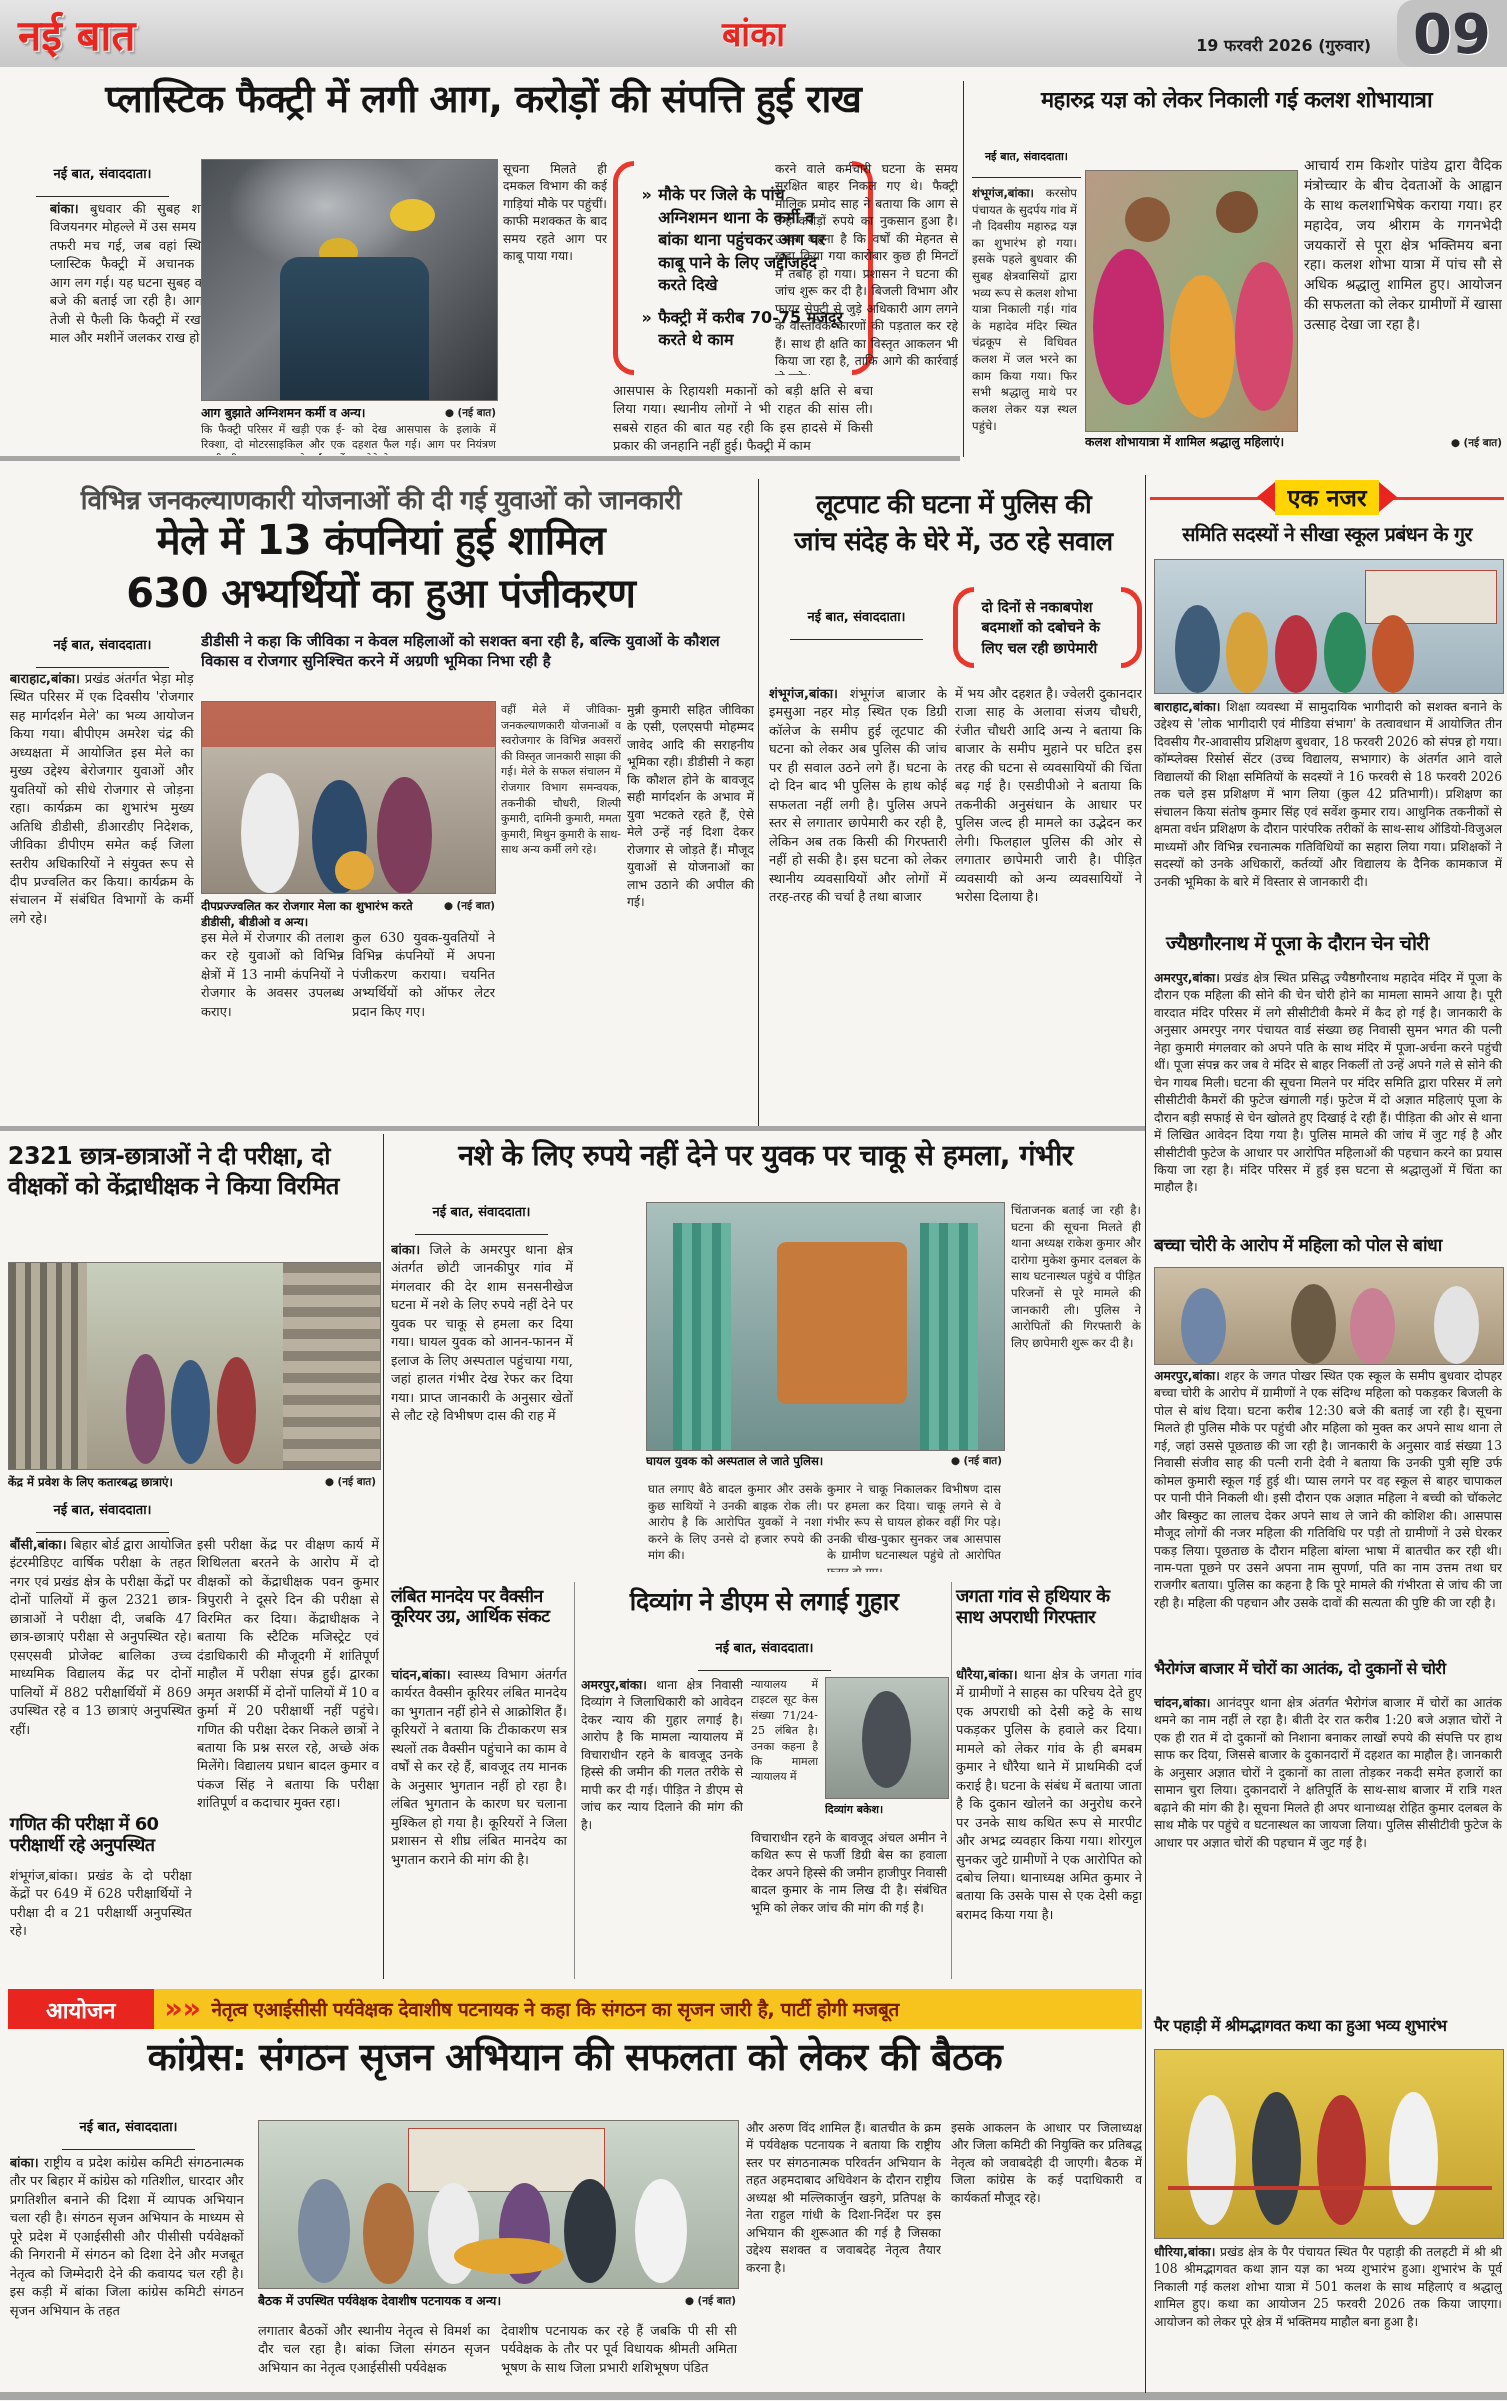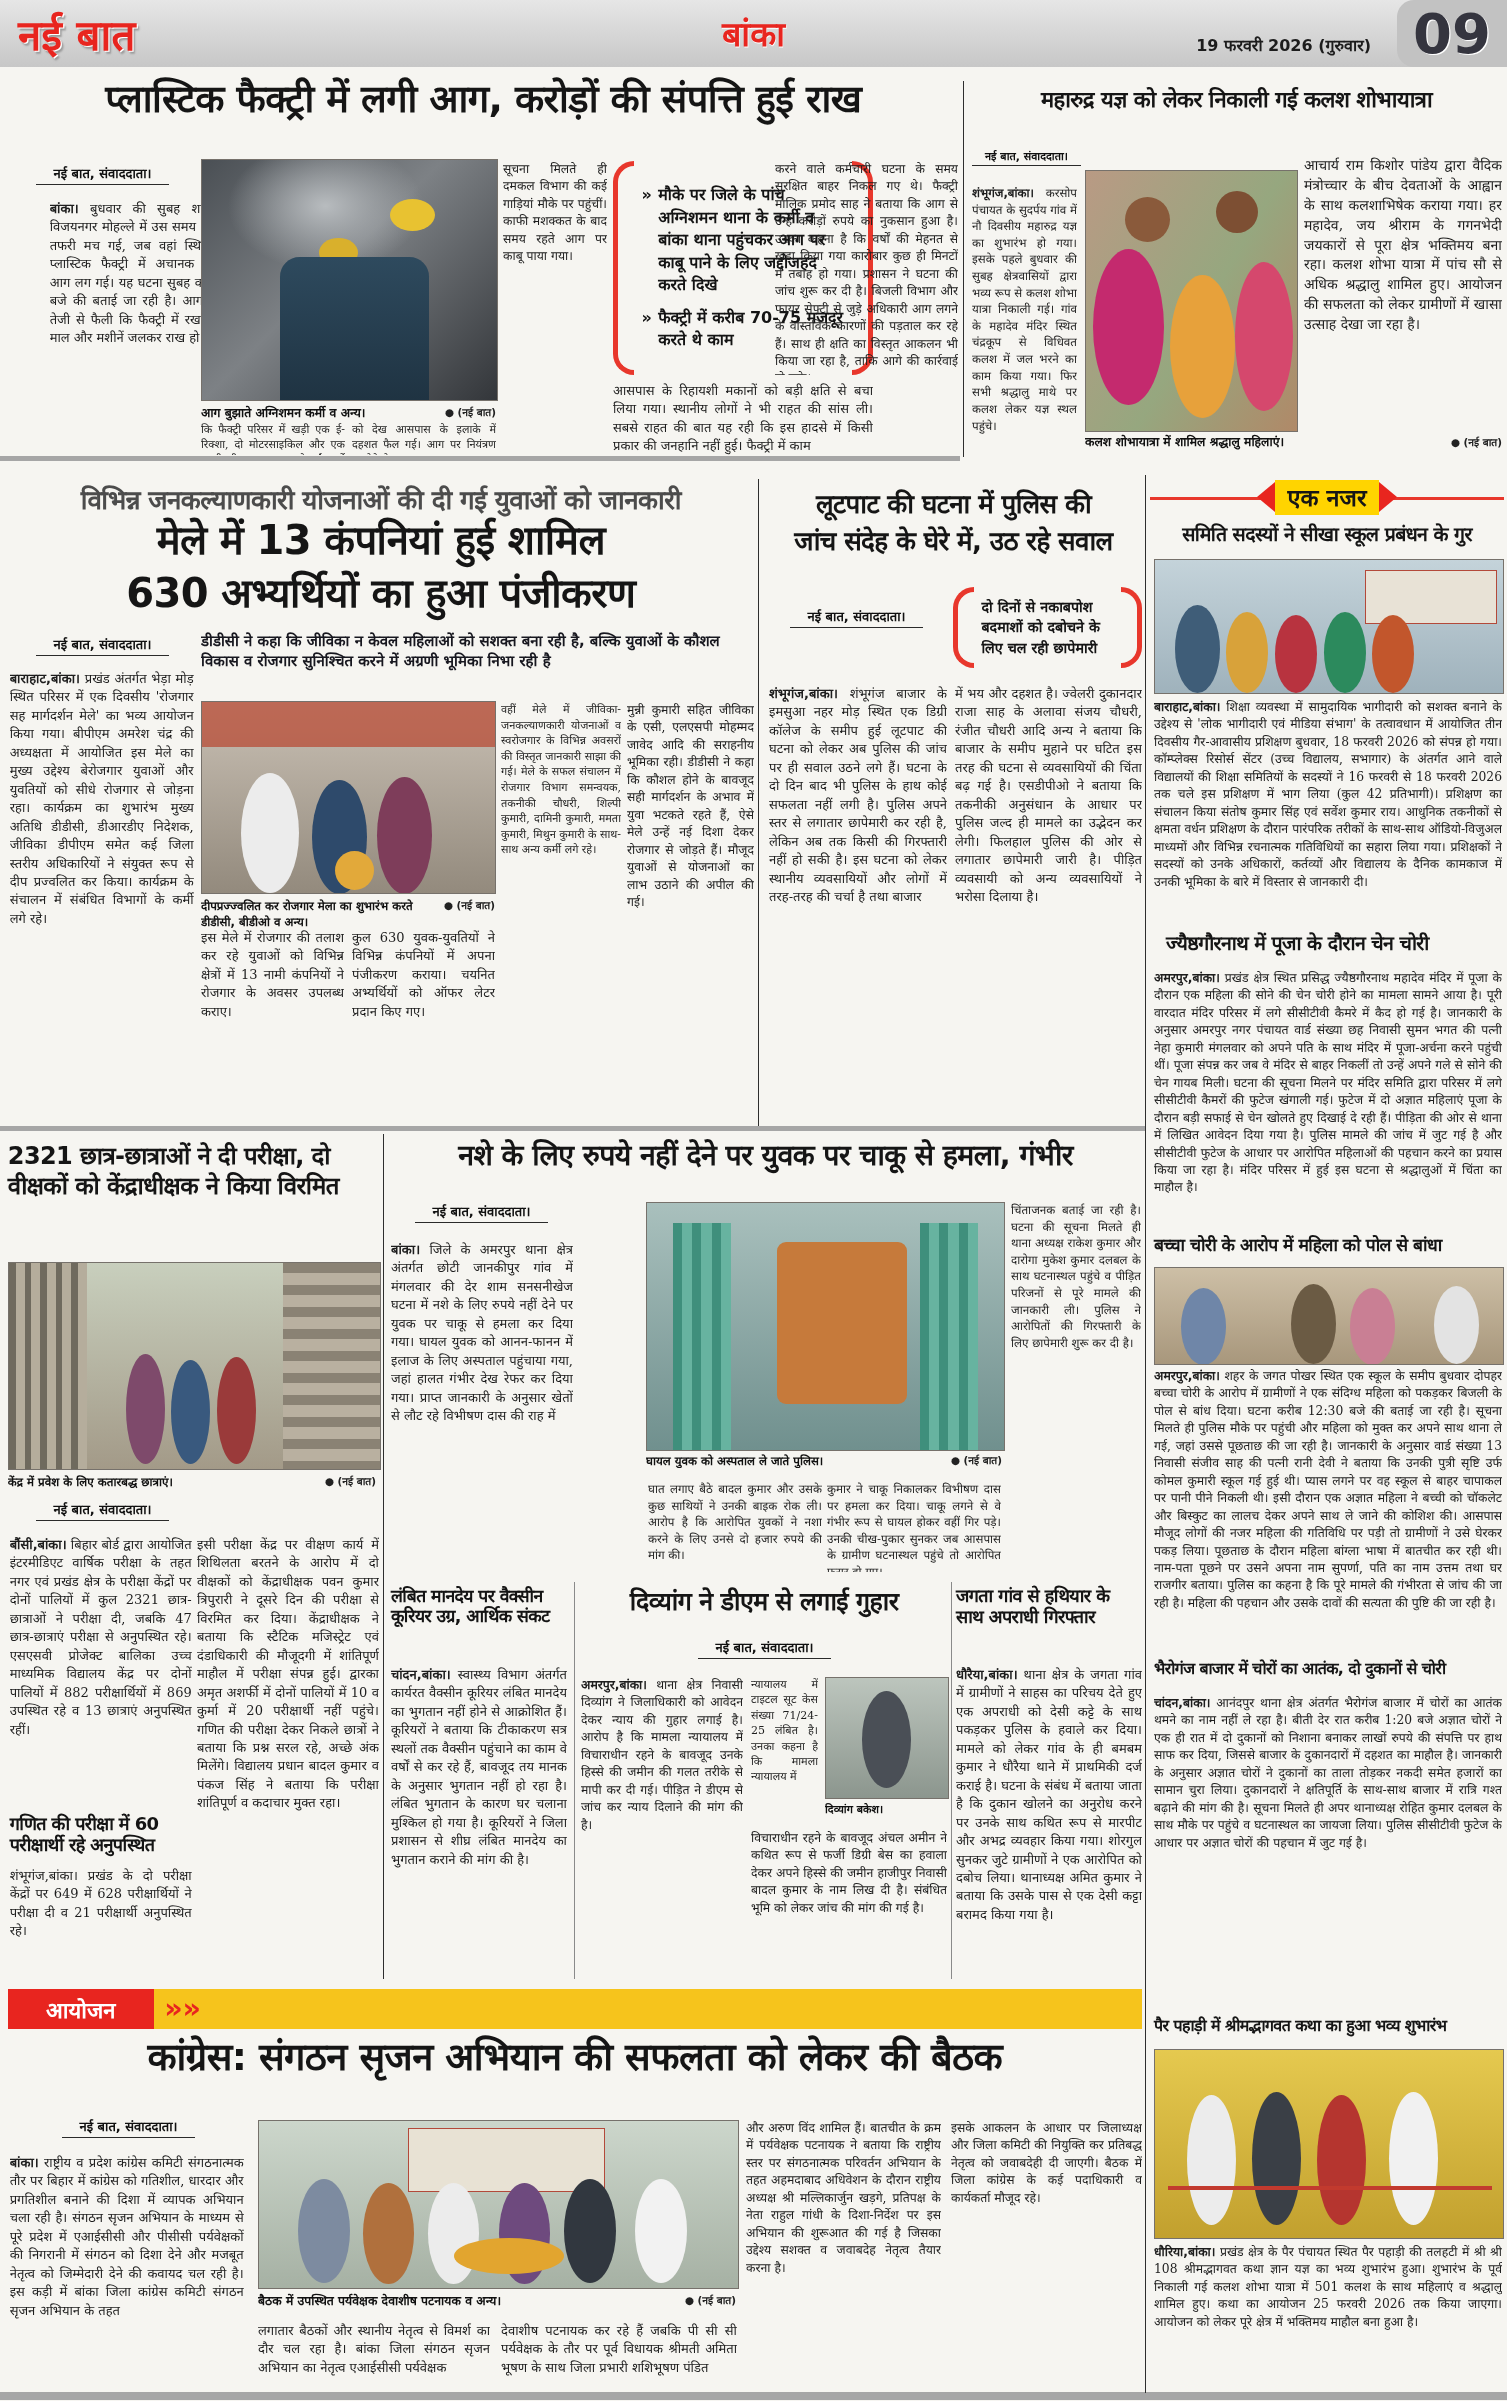--- a/index.html
+++ b/index.html
@@ -3,21 +3,21 @@
 <meta charset="utf-8">
 <style>
   html,body{margin:0;padding:0;}
   body{width:1507px;height:2401px;position:relative;background:#f6f5f1;font-family:"DejaVu Sans",sans-serif;}
   .abs{position:absolute;}
   .hl{font-family:"DejaVu Sans",sans-serif;font-weight:800;color:#151515;letter-spacing:-0.6px;line-height:1.08;}
   .nowrap{white-space:nowrap;}
   .center{text-align:center;}
   .bt{font-family:"DejaVu Serif",serif;font-size:13px;line-height:1.42;text-align:justify;color:#1d1d1d;overflow:hidden;}
   .bt b{font-family:"DejaVu Sans",sans-serif;}
-  .byline{font-family:"DejaVu Sans",sans-serif;font-weight:700;font-size:13px;text-align:center;color:#101010;border-bottom:1.3px solid #2a2a2a;padding-bottom:2px;}
+  .byline{font-family:"DejaVu Sans",sans-serif;font-weight:700;font-size:13px;text-align:center;color:#101010;border-bottom:1.3px solid #2a2a2a;padding-bottom:14px;}
   .cap{font-family:"DejaVu Sans",sans-serif;font-weight:700;font-size:12.3px;color:#101010;overflow:hidden;}
   .credit{font-family:"DejaVu Sans",sans-serif;font-weight:700;font-size:10.4px;color:#222;text-align:right;white-space:nowrap;}
   .kicker{font-family:"DejaVu Sans",sans-serif;font-weight:700;color:#4c4c4c;letter-spacing:-0.6px;}
   .vrule{background:#2e2e2e;width:1.3px;}
   .grayb{background:#a6a6a6;}
   .photo{border:0.6px solid #76716b;overflow:hidden;}
   .blob{position:absolute;border-radius:50%;}
   
   .header{left:0;top:0;width:1507px;height:67px;background:linear-gradient(#e6e6e6,#c7c7c7);}
   .masthead{left:18px;top:5.2px;font-size:42px;font-weight:900;color:#e8251f;text-shadow:1.3px 1.3px 0 #ffffff,2.6px 2.6px 1.9px #9a9a9a;letter-spacing:0;}
@@ -241,20 +241,21 @@
 </div>
 <div class="abs cap" style="left:825px;top:1801px;width:122px;font-size:11px;">दिव्यांग बकेश।</div>
 <div class="abs bt" style="left:751px;top:1830px;width:196px;height:146px;font-size:12.3px;">विचाराधीन रहने के बावजूद अंचल अमीन ने कथित रूप से फर्जी डिग्री बेस का हवाला देकर अपने हिस्से की जमीन हाजीपुर निवासी बादल कुमार के नाम लिख दी है। संबंधित भूमि को लेकर जांच की मांग की गई है।</div>
 
 <div class="abs subhead" style="left:956px;top:1586px;width:186px;font-size:18px;">जगता गांव से हथियार के साथ अपराधी गिरफ्तार</div>
 <div class="abs bt" style="left:956px;top:1666px;width:186px;height:311px;"><b>धौरैया,बांका।</b> <span>थाना क्षेत्र के जगता गांव में ग्रामीणों ने साहस का परिचय देते हुए एक अपराधी को देसी कट्टे के साथ पकड़कर पुलिस के हवाले कर दिया। मामले को लेकर गांव के ही बमबम कुमार ने धौरैया थाने में प्राथमिकी दर्ज कराई है। घटना के संबंध में बताया जाता है कि दुकान खोलने का अनुरोध करने पर उनके साथ कथित रूप से मारपीट और अभद्र व्यवहार किया गया। शोरगुल सुनकर जुटे ग्रामीणों ने एक आरोपित को दबोच लिया। थानाध्यक्ष अमित कुमार ने बताया कि उसके पास से एक देसी कट्टा बरामद किया गया है।</span></div>
 
 <div class="abs banner" style="left:7.8px;top:1989px;width:1134px;height:40px;">
   <div class="banner-label">आयोजन</div>
   <span class="banner-arrow">»»</span>
+  <span class="banner-text">नेतृत्व एआईसीसी पर्यवेक्षक  देवाशीष पटनायक ने कहा कि संगठन का सृजन जारी है, पार्टी होगी मजबूत</span>
 </div>
 <div class="abs hl nowrap center" style="left:7.8px;top:2037px;width:1134px;font-size:38px;">कांग्रेस: संगठन सृजन अभियान की सफलता को लेकर की बैठक</div>
 <div class="abs byline" style="left:62px;top:2117px;width:133px;">नई बात, संवाददाता।</div>
 <div class="abs bt" style="left:9.7px;top:2154px;width:234px;height:232px;"><b>बांका।</b> <span>राष्ट्रीय व प्रदेश कांग्रेस कमिटी संगठनात्मक तौर पर बिहार में कांग्रेस को गतिशील, धारदार और प्रगतिशील बनाने की दिशा में व्यापक अभियान चला रही है। संगठन सृजन अभियान के माध्यम से पूरे प्रदेश में एआईसीसी और पीसीसी पर्यवेक्षकों की निगरानी में संगठन को दिशा देने और मजबूत नेतृत्व को जिम्मेदारी देने की कवायद चल रही है। इस कड़ी में बांका जिला कांग्रेस कमिटी संगठन सृजन अभियान के तहत</span></div>
 
 <div class="abs photo" style="left:258px;top:2120px;width:479px;height:167px;background:linear-gradient(#ccd6cb,#a6b1a4);">
   <div class="abs" style="left:149px;top:6.5px;width:195px;height:62px;background:#e8e2d4;border:1.3px solid #b3493a;"></div>
   <div class="blob" style="left:39px;top:58px;width:52px;height:104px;background:#7d8ba0;"></div>
   <div class="blob" style="left:104px;top:62px;width:51px;height:101px;background:#b0703d;"></div>
   <div class="blob" style="left:169px;top:62px;width:51px;height:101px;background:#ececec;"></div>

